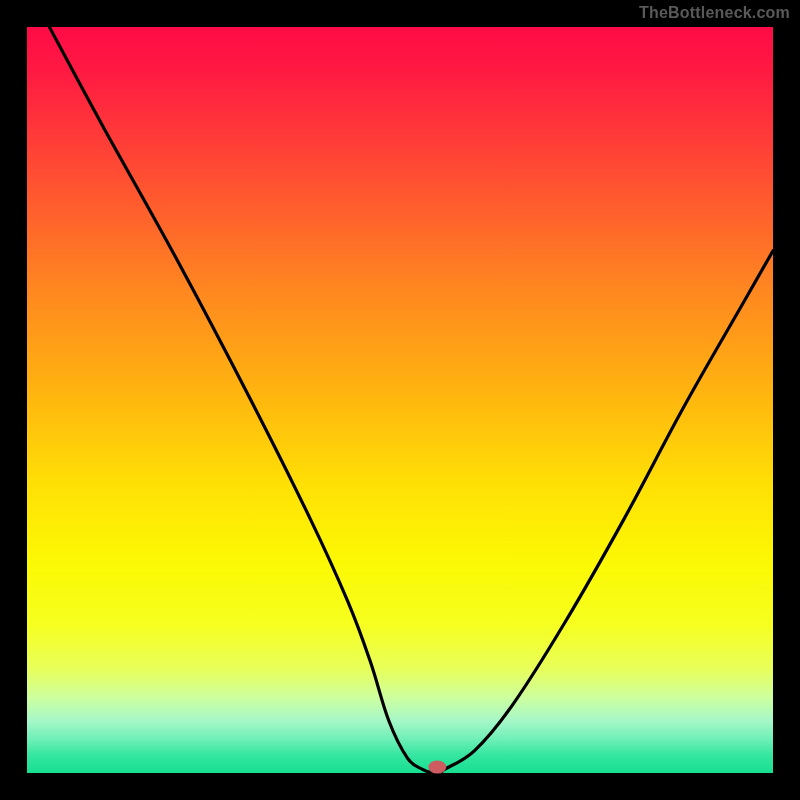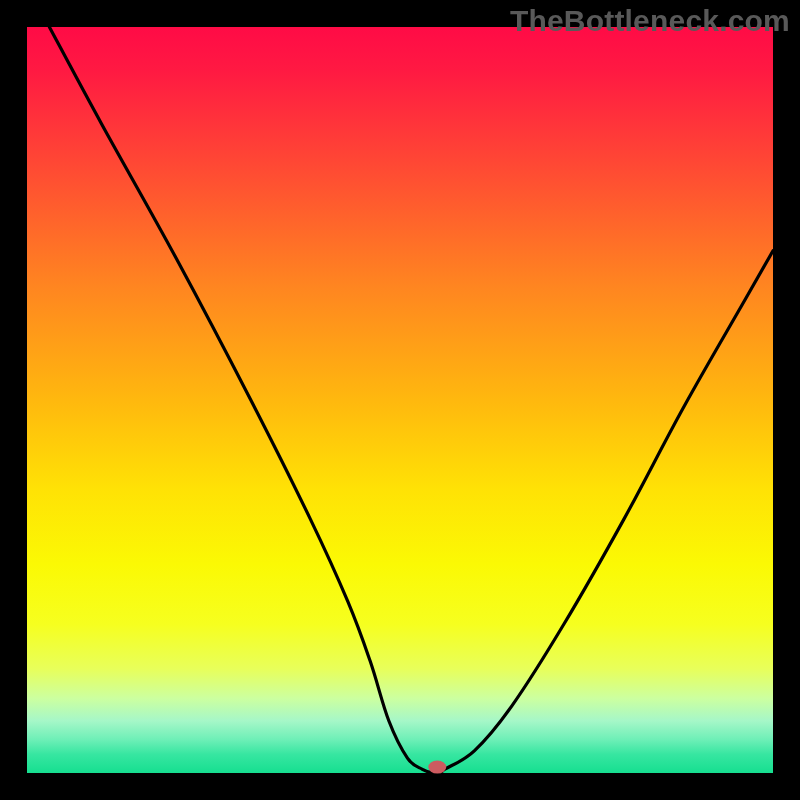--- a/index.html
+++ b/index.html
@@ -16,21 +16,21 @@
     width: 800px;
     height: 800px;
     background: #000;
   }
   .watermark {
     position: absolute;
     top: 4px;
     right: 10px;
     z-index: 5;
     color: #595959;
-    font-size: 30px;
+    font-size: 16px;
     font-weight: 600;
     letter-spacing: 0.2px;
   }
   svg {
     position: absolute;
     top: 0;
     left: 0;
   }
 </style>
 </head>

